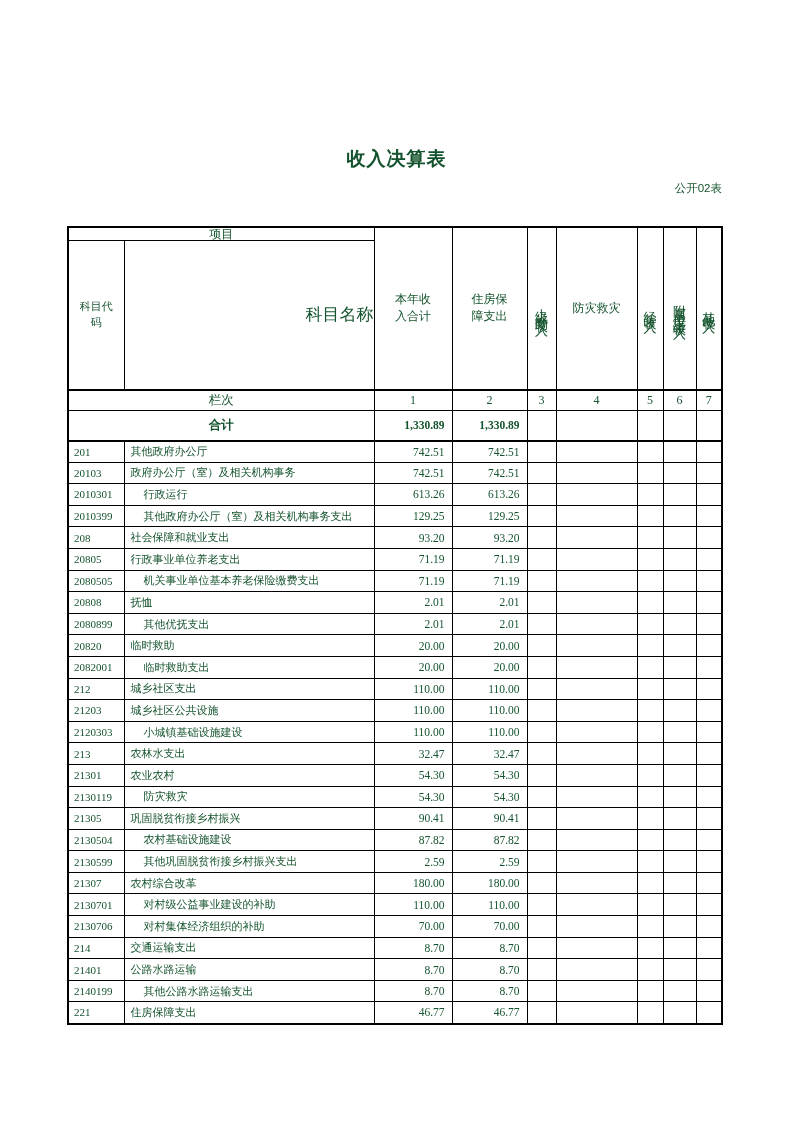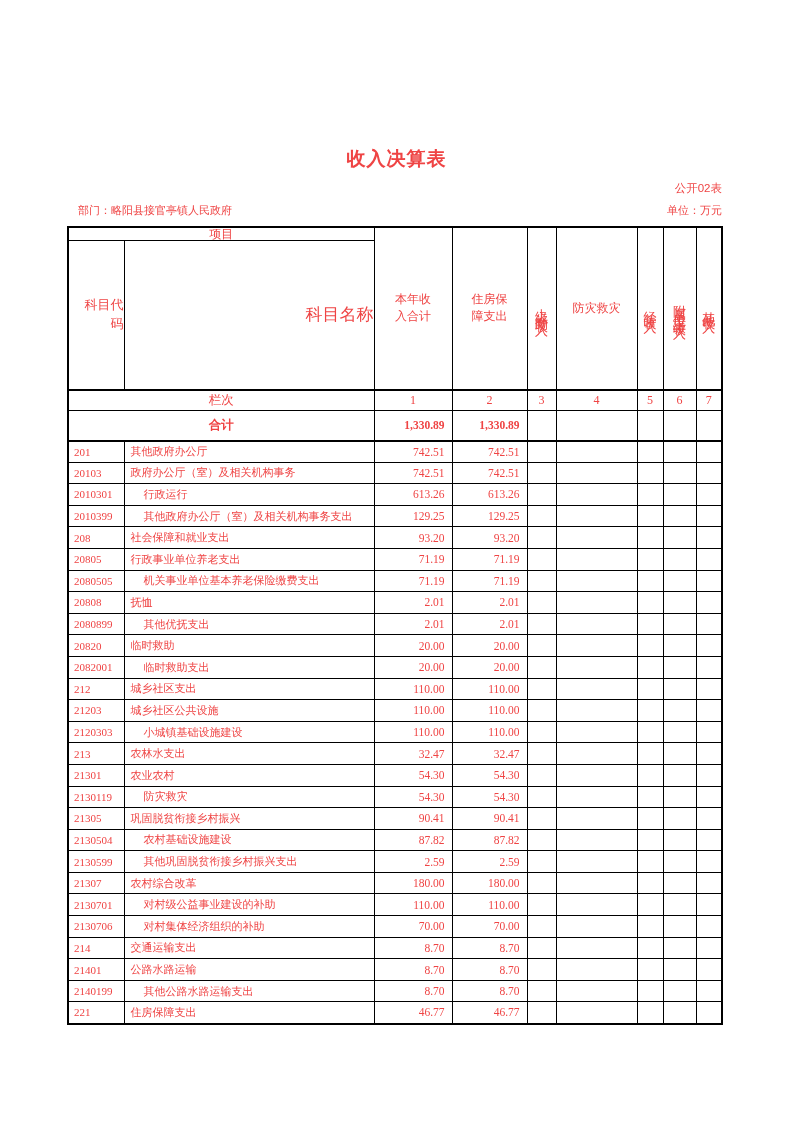--- a/index.html
+++ b/index.html
@@ -1,21 +1,21 @@
 <!DOCTYPE html>
 <html><head>
 <meta charset="utf-8">
 <style>
   html,body{margin:0;padding:0;background:#fff;}
   .page{
     position:relative;
     width:793px;height:1122px;
     background:#ffffff;
     font-family:"Liberation Sans", sans-serif;
-    color:#ef4444;
+    color:#14532d;
     overflow:hidden;
   }
   .doc-title{
     position:absolute;
     top:146px;left:0;width:100%;
     text-align:center;
     font-size:19px;
     font-weight:bold;
     letter-spacing:1px;
   }
@@ -43,21 +43,21 @@
   }
   table.budget td{
     border:1px solid #000;
     padding:0;
     vertical-align:middle;
     overflow:hidden;
   }
   tr.r-xiangmu{height:13px;}
   tr.r-xiangmu td{font-size:12px;text-align:center;line-height:1;}
   tr.r-head{height:149px;}
-  tr.r-head td{text-align:right;font-size:13px;}
+  tr.r-head td{text-align:center;font-size:11px;}
   .wrap3{
     display:inline-block;
     width:41px;
     word-break:break-all;
     line-height:1.4;
   }
   .vert{
     display:inline-block;
     writing-mode:vertical-rl;
     text-orientation:upright;
@@ -99,24 +99,20 @@
 </style>
 </head>
 <body>
 
 <div class="page">
 
   <div class="doc-title">收入决算表</div>
 
   <div class="pub-label">公开02表</div>
 
-  <div class="meta-row">
-    <span class="meta-left"><span>部门：</span><span>略阳县接官亭镇人民政府</span></span>
-    <span class="meta-right">单位：万元</span>
-  </div>
 
   <table class="budget">
     <colgroup>
       <col style="width:56px">
         <col style="width:250px">
         <col style="width:78px">
         <col style="width:75px">
         <col style="width:29px">
         <col style="width:81px">
         <col style="width:26px">

